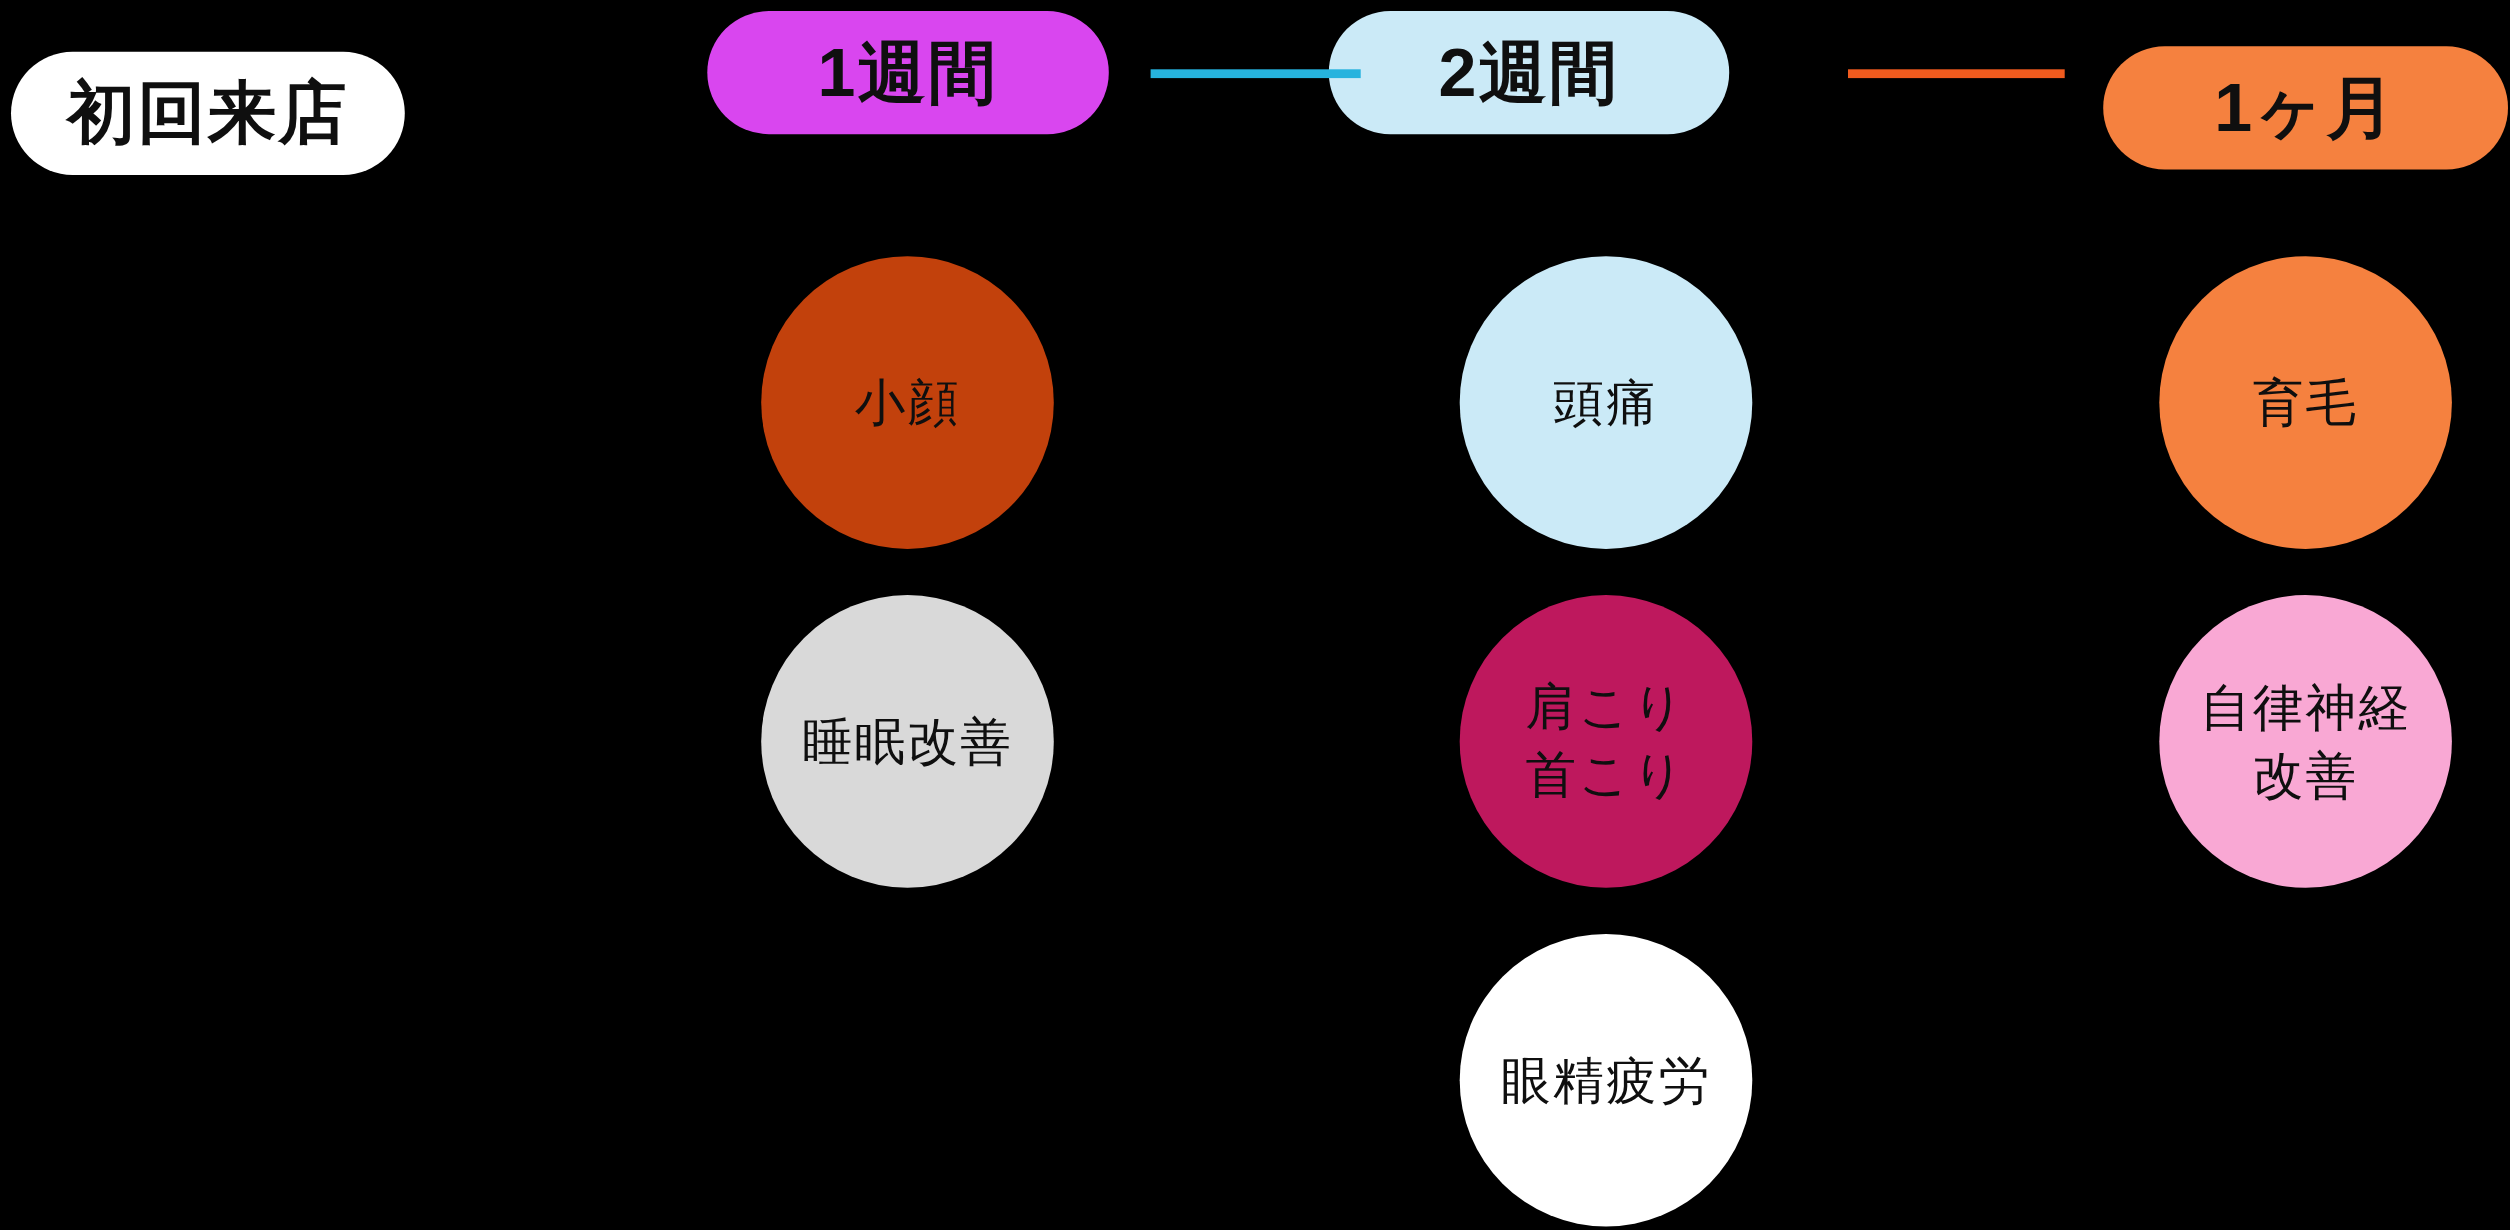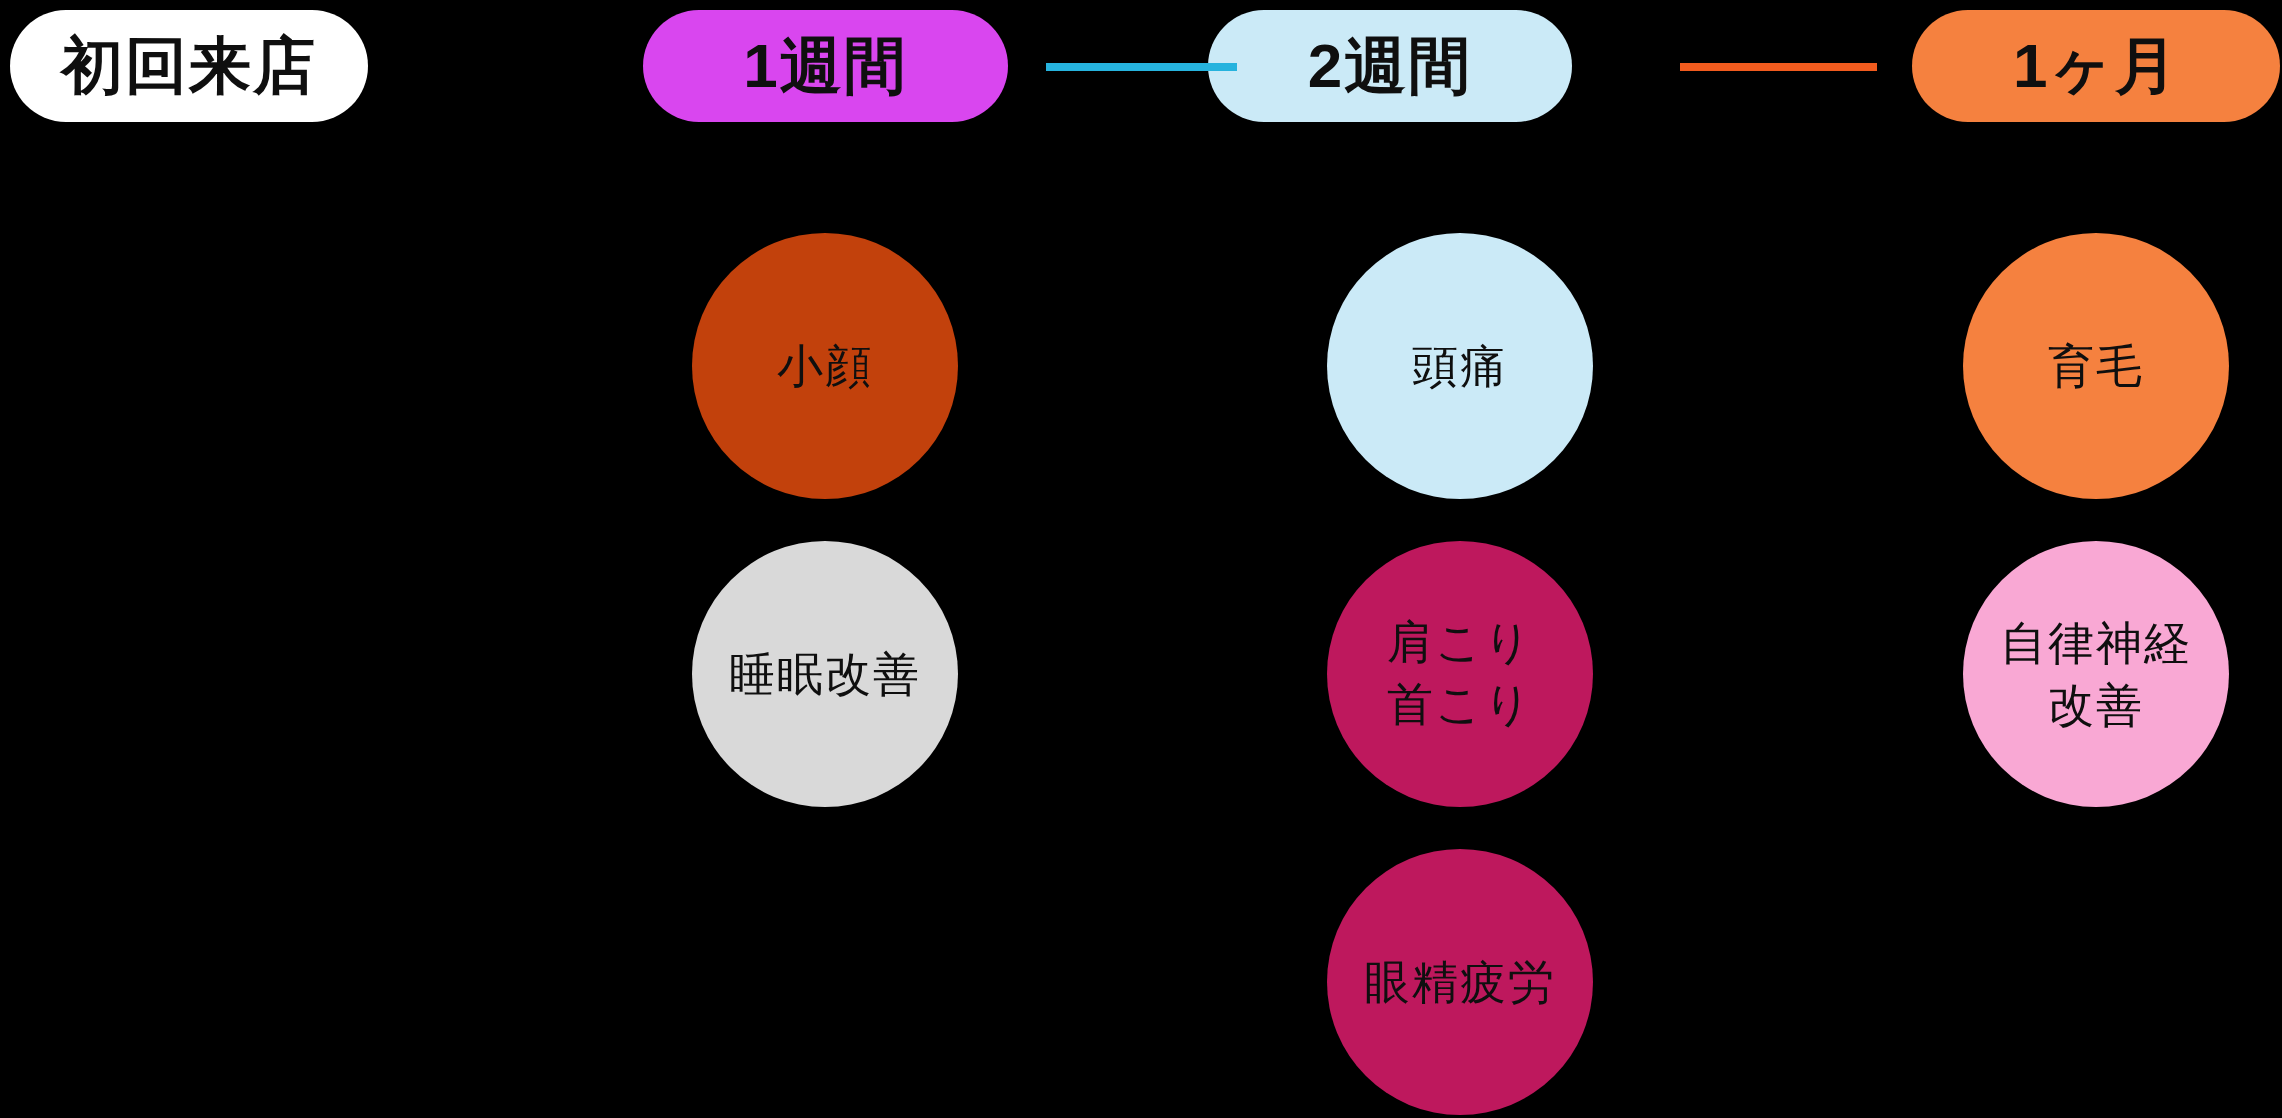--- a/index.html
+++ b/index.html
@@ -23,24 +23,24 @@
     height: 112px;
     border-radius: 60px;
     display: flex;
     align-items: center;
     justify-content: center;
     font-size: 62px;
     font-weight: 700;
     letter-spacing: 2px;
     color: #0f0f0f;
   }
-  .pill-visit  { left: 10px;   width: 358px; }
+  .pill-visit  { left: 10px;   width: 358px; margin-top: 37px; }
   .pill-week1  { left: 643px;  width: 365px; }
   .pill-week2  { left: 1208px; width: 364px; }
-  .pill-month1 { left: 1912px; width: 368px; }
+  .pill-month1 { left: 1912px; width: 368px; margin-top: 32px; }
 
   
   .connector {
     position: absolute;
     top: 63px;
     height: 8px;
   }
   .connector-1 { left: 1046px; width: 191px; }
   .connector-2 { left: 1680px; width: 197px; }
 
@@ -87,20 +87,20 @@
 
   <div class="circle col1 row1" style="background-color: #c2410c;">小顔</div>
 
   <div class="circle col1 row2" style="background-color: rgb(217, 217, 217);">睡眠改善</div>
 
   <div class="circle col2 row1" style="background-color: rgb(203, 234, 247);">頭痛</div>
 
   <div class="circle col2 row2" style="background-color: #be185d; font-family: Liberation Serif, serif;">肩こり
 首こり</div>
 
-  <div class="circle col2 row3" style="background-color: #be185d;">眼精疲労</div>
+  <div class="circle col2 row3" style="background-color: #ffffff;">眼精疲労</div>
 
   <div class="circle col3 row1" style="background-color: rgb(245, 129, 63);">育毛</div>
 
   <div class="circle col3 row2" style="background-color: #f9a8d4;">自律神経
 改善</div>
 
 </div>
 
 </body></html>

